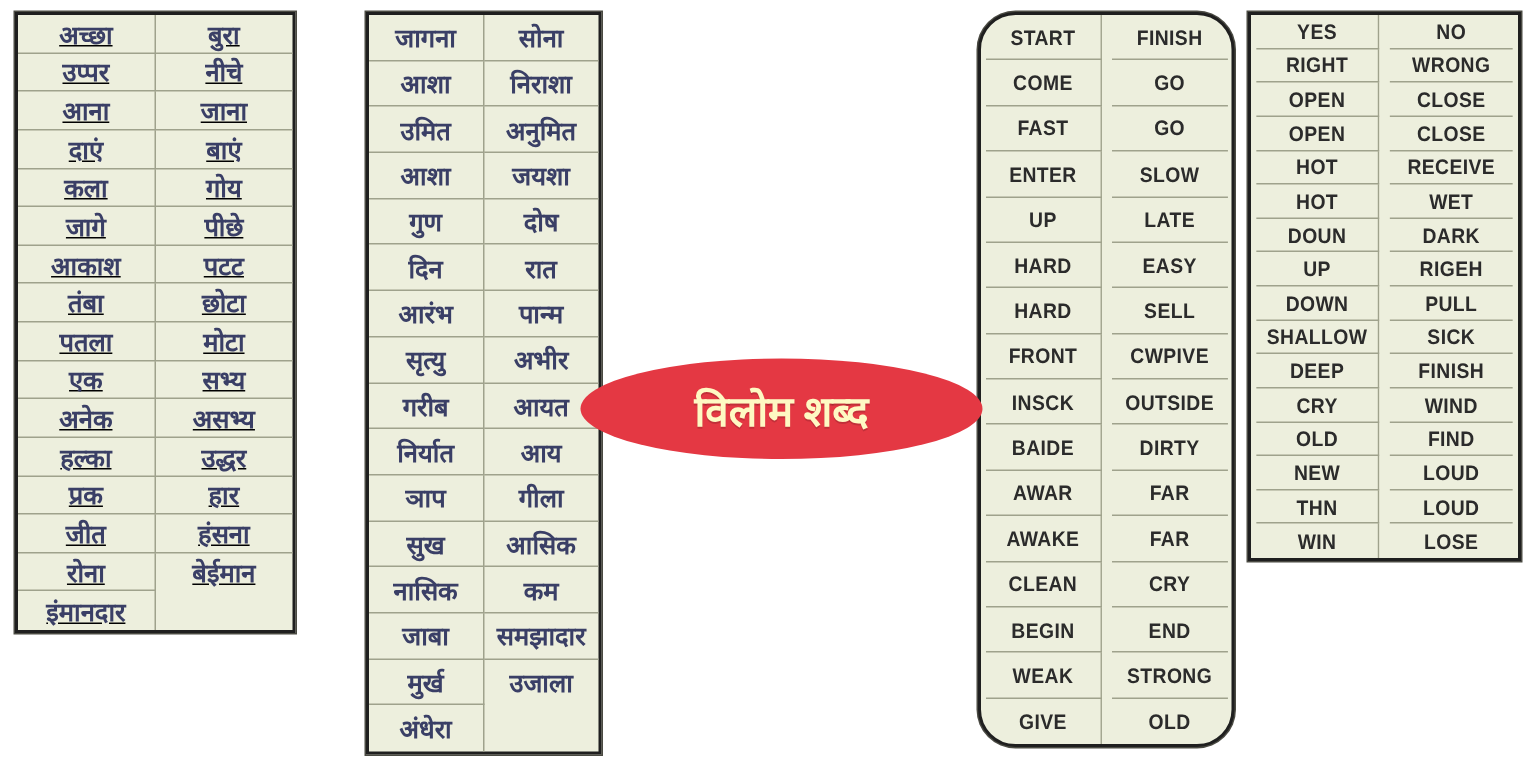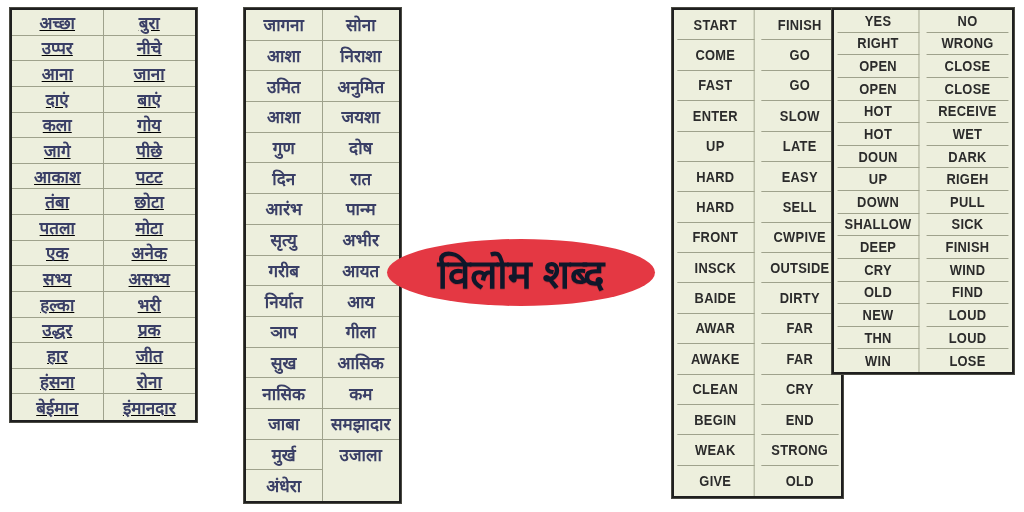--- a/index.html
+++ b/index.html
@@ -34,35 +34,35 @@
   }
   .english .cell{
     color:#2b2b2b;
     font-size:14px;
     letter-spacing:0.3px;
     font-family:"Liberation Sans","DejaVu Sans",sans-serif;
     transform:scaleX(0.92);
   }
   #table-hindi-1{left:10px;top:8px;width:187px;height:414px;text-decoration:underline;}
   #table-hindi-2{left:204px;top:8px;width:157px;height:495px;margin-left:40px;}
-  #table-english-1{left:672px;top:8px;width:171px;height:490px;}
+  #table-english-1{left:652px;top:8px;width:171px;height:490px;border-radius:25px;}
   #table-english-2{left:832px;top:8px;width:182px;height:366px;}
   .title-badge{
     position:absolute;
     left:387px;top:239px;width:268px;height:67px;
     background:#e43843;
     border-radius:50%;
     display:flex;align-items:center;justify-content:center;
     z-index:5;
   }
   .title-badge span{
-    color:#0f172a;
-    font-size:40px;
+    color:#fef9c3;
+    font-size:28px;
     font-weight:bold;
-    font-family:Liberation Sans, sans-serif;
+    font-family:Liberation Serif, serif;
     text-shadow:0 1px 0 rgba(0,0,0,0.15);
   }
   .watermark{
     position:absolute;
     left:985px;top:475px;
     width:0;height:0;
     border-left:14px solid transparent;
     border-right:14px solid transparent;
     border-bottom:18px solid rgba(255,255,255,0.55);
     z-index:6;
@@ -84,25 +84,24 @@
     <div class="cell">गोय</div>
     <div class="cell">जागे</div>
     <div class="cell">पीछे</div>
     <div class="cell">आकाश</div>
     <div class="cell">पटट</div>
     <div class="cell">तंबा</div>
     <div class="cell">छोटा</div>
     <div class="cell">पतला</div>
     <div class="cell">मोटा</div>
     <div class="cell">एक</div>
+    <div class="cell">सभ्य</div>
     <div class="cell">अनेक</div>
-    <div class="cell">सभ्य</div>
     <div class="cell">असभ्य</div>
     <div class="cell">हल्का</div>
-    <div class="cell">भरी</div>
     <div class="cell">उद्धर</div>
     <div class="cell">प्रक</div>
     <div class="cell">हार</div>
     <div class="cell">जीत</div>
     <div class="cell">हंसना</div>
     <div class="cell">रोना</div>
     <div class="cell">बेईमान</div>
     <div class="cell">इंमानदार</div>
   </div>
 

